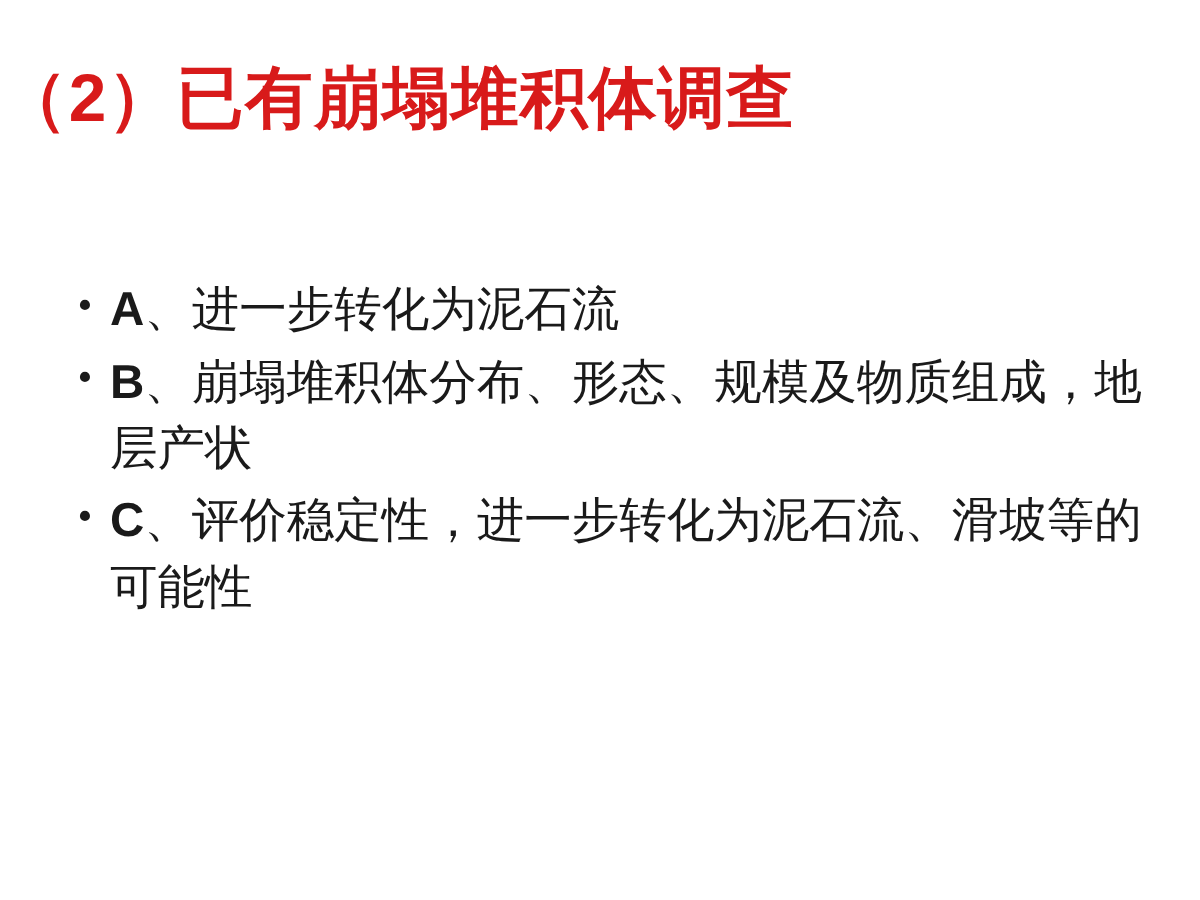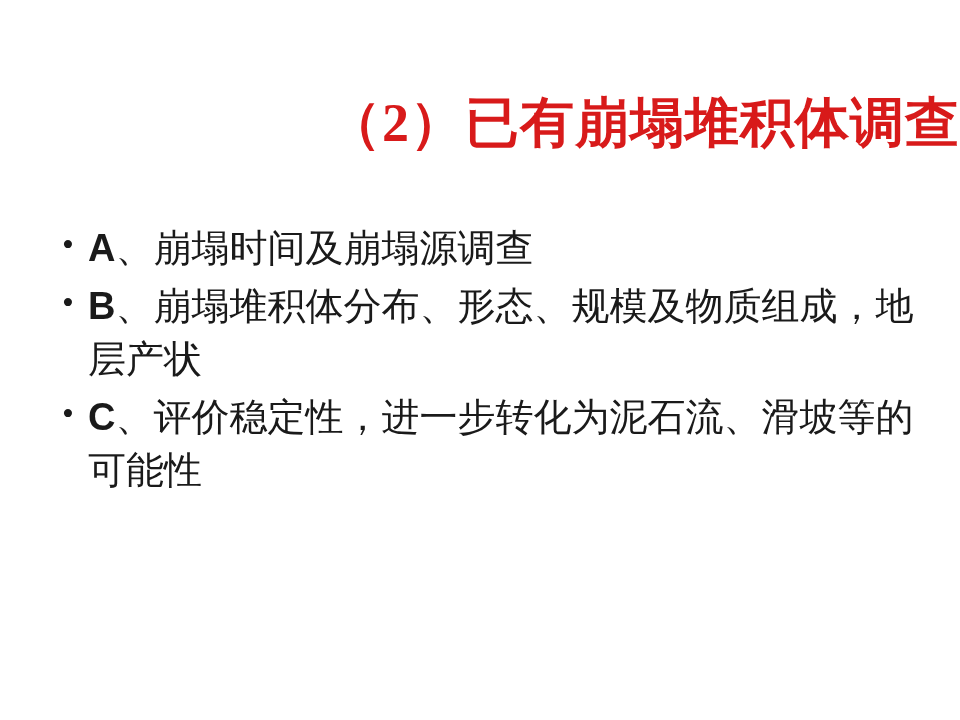--- a/index.html
+++ b/index.html
@@ -17,29 +17,28 @@
     position: relative;
     width: 960px;
     height: 720px;
     box-sizing: border-box;
   }
   .slide-title {
     position: absolute;
     top: 48px;
     left: 0;
     width: 960px;
-    text-align: right;
+    text-align: left;
     color: #d81a1a;
-    font-family: Liberation Serif, serif;
+    font-family: Liberation Sans, sans-serif;
     font-weight: bold;
     font-size: 54px;
     line-height: 1.15;
     letter-spacing: 1px;
     white-space: nowrap;
-    margin-top: 44px;
   }
   .bullet-list {
     position: absolute;
     top: 222px;
     left: 48px;
     width: 880px;
     margin: 0;
     padding: 0;
     list-style: none;
   }
@@ -74,21 +73,21 @@
 
 <div class="slide">
 
   <div class="slide-title">（2）已有崩塌堆积体调查</div>
 
   <ul class="bullet-list">
 
     <li class="bullet-item">
       <span class="bullet-dot">•</span>
       <span class="bullet-text">
-        <span class="lead">A</span><span>、崩塌时间及崩塌源调查</span>
+        <span class="lead">A</span><span>、进一步转化为泥石流</span>
       </span>
     </li>
 
     <li class="bullet-item">
       <span class="bullet-dot">•</span>
       <span class="bullet-text">
         <span class="lead">B</span><span>、崩塌堆积体分布、形态、规模及物质组成，地层产状</span>
       </span>
     </li>
 

